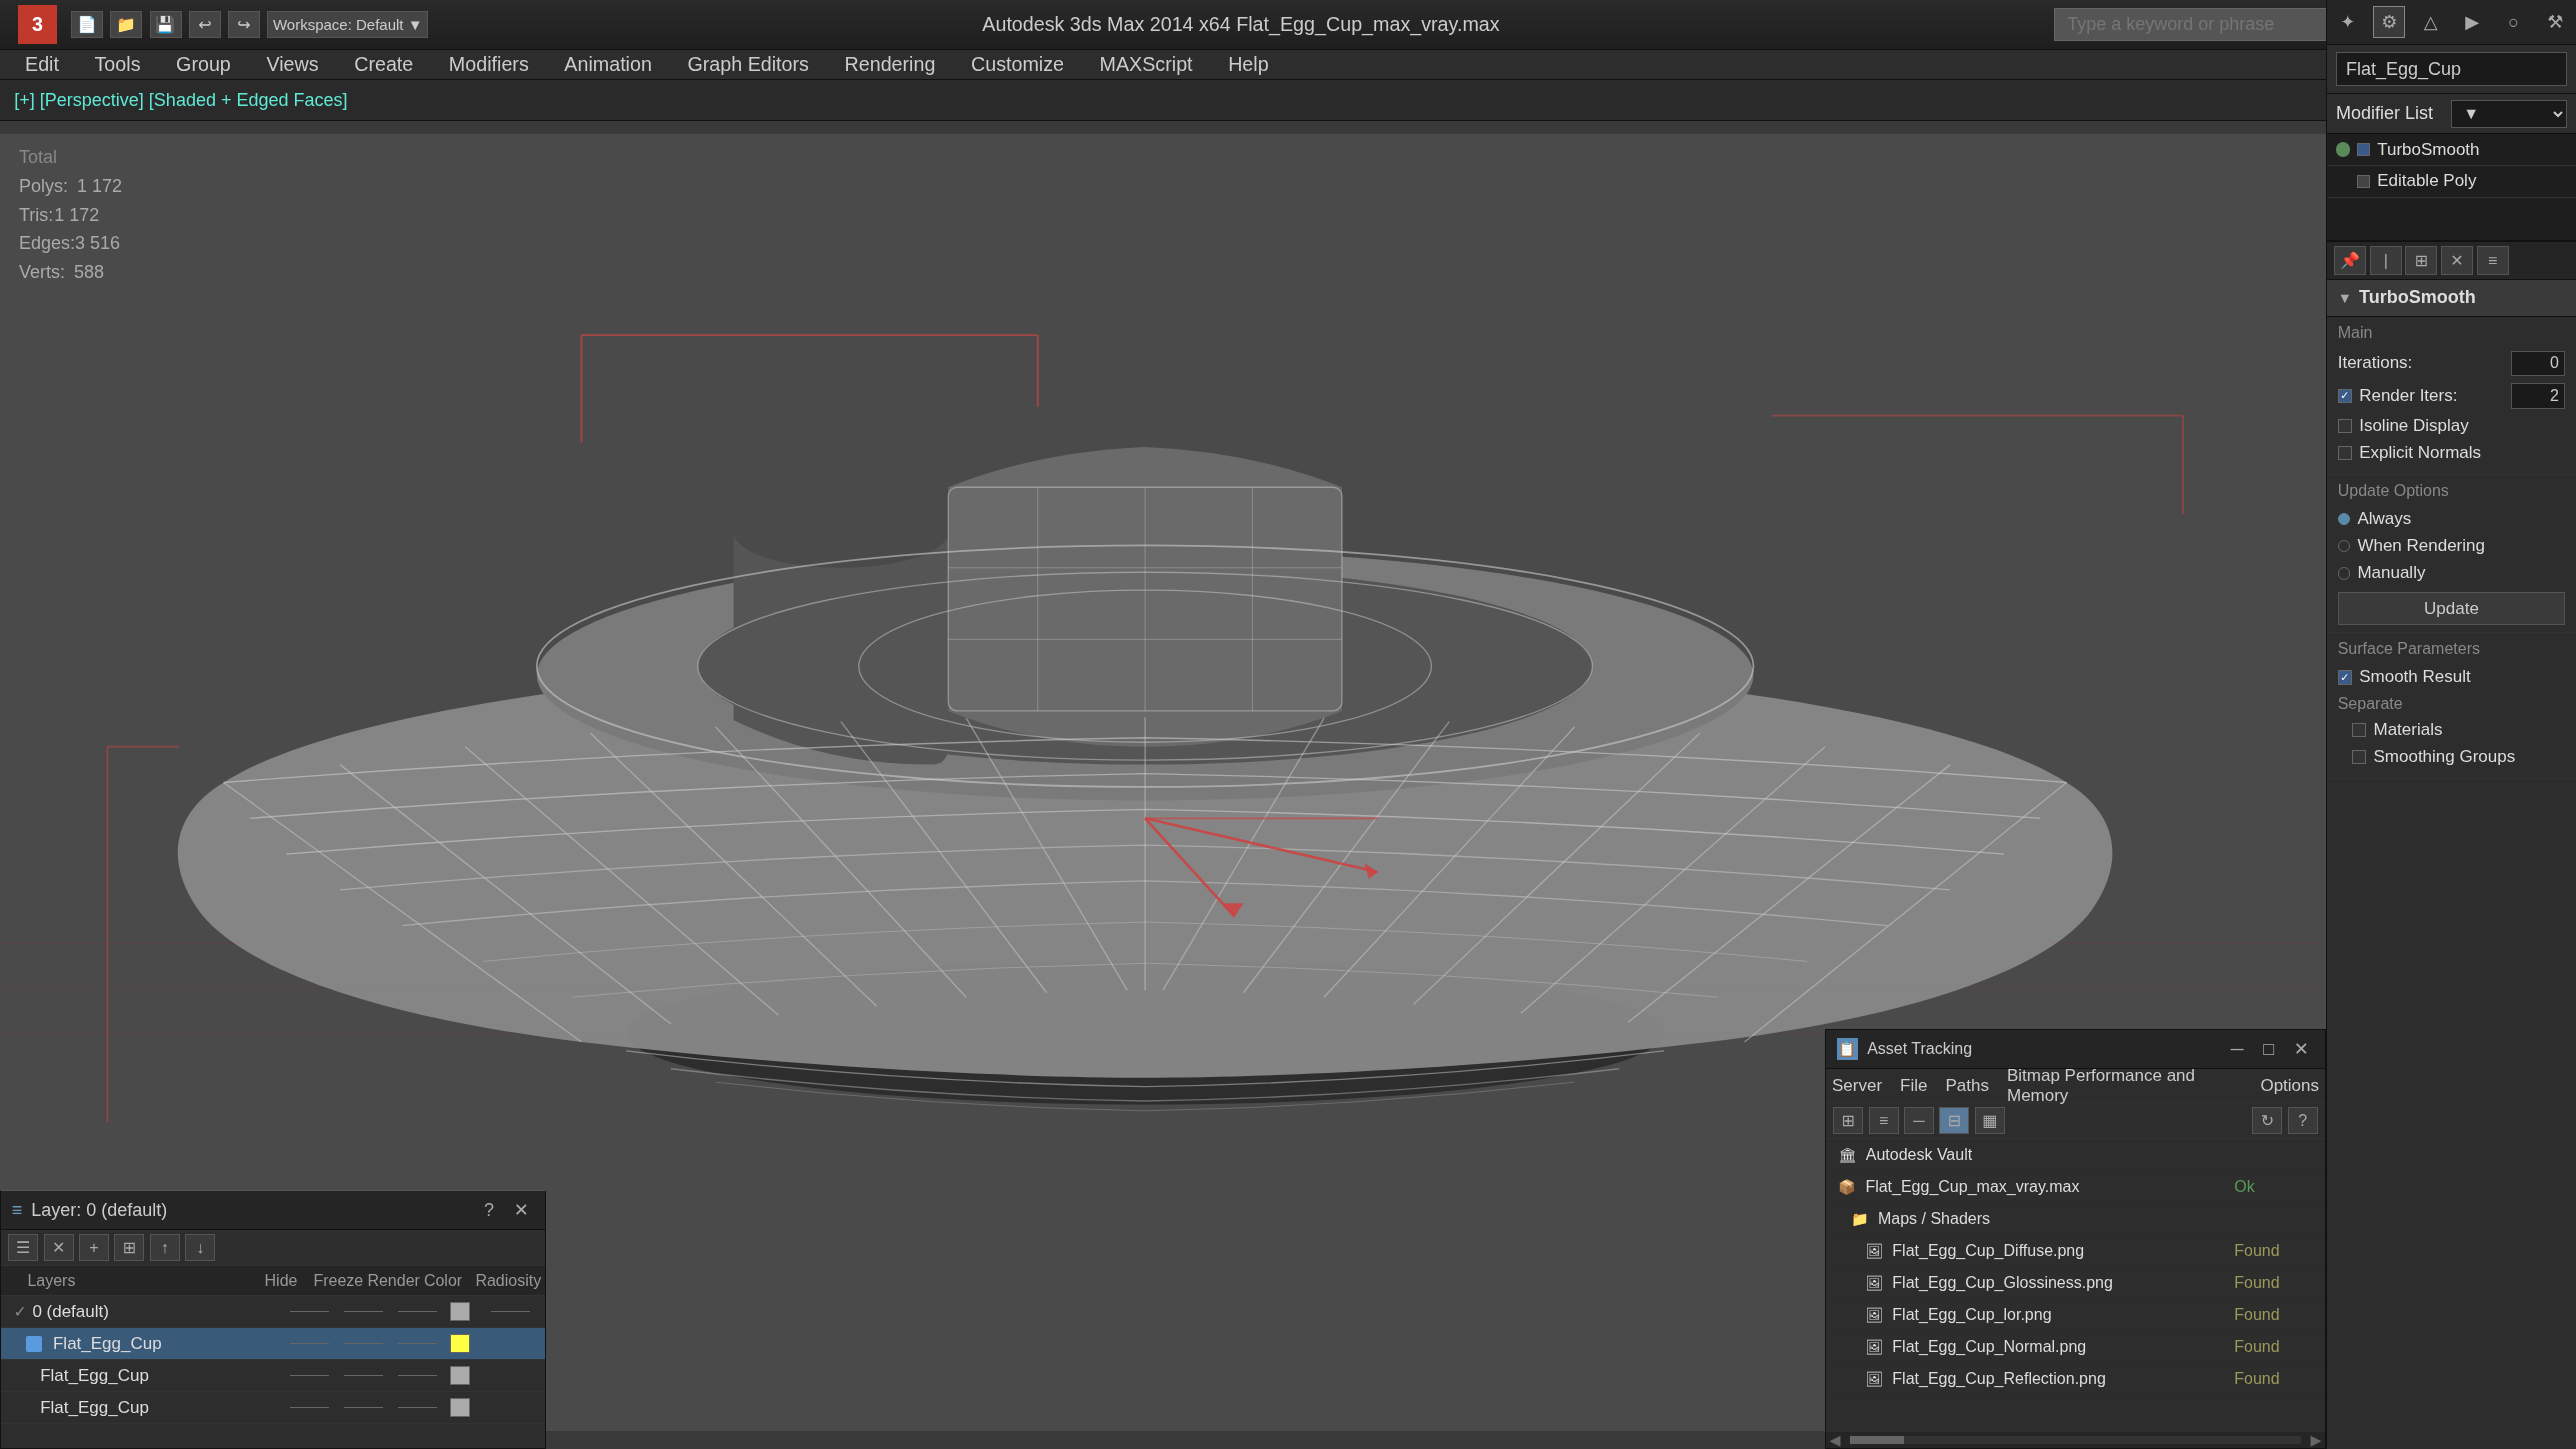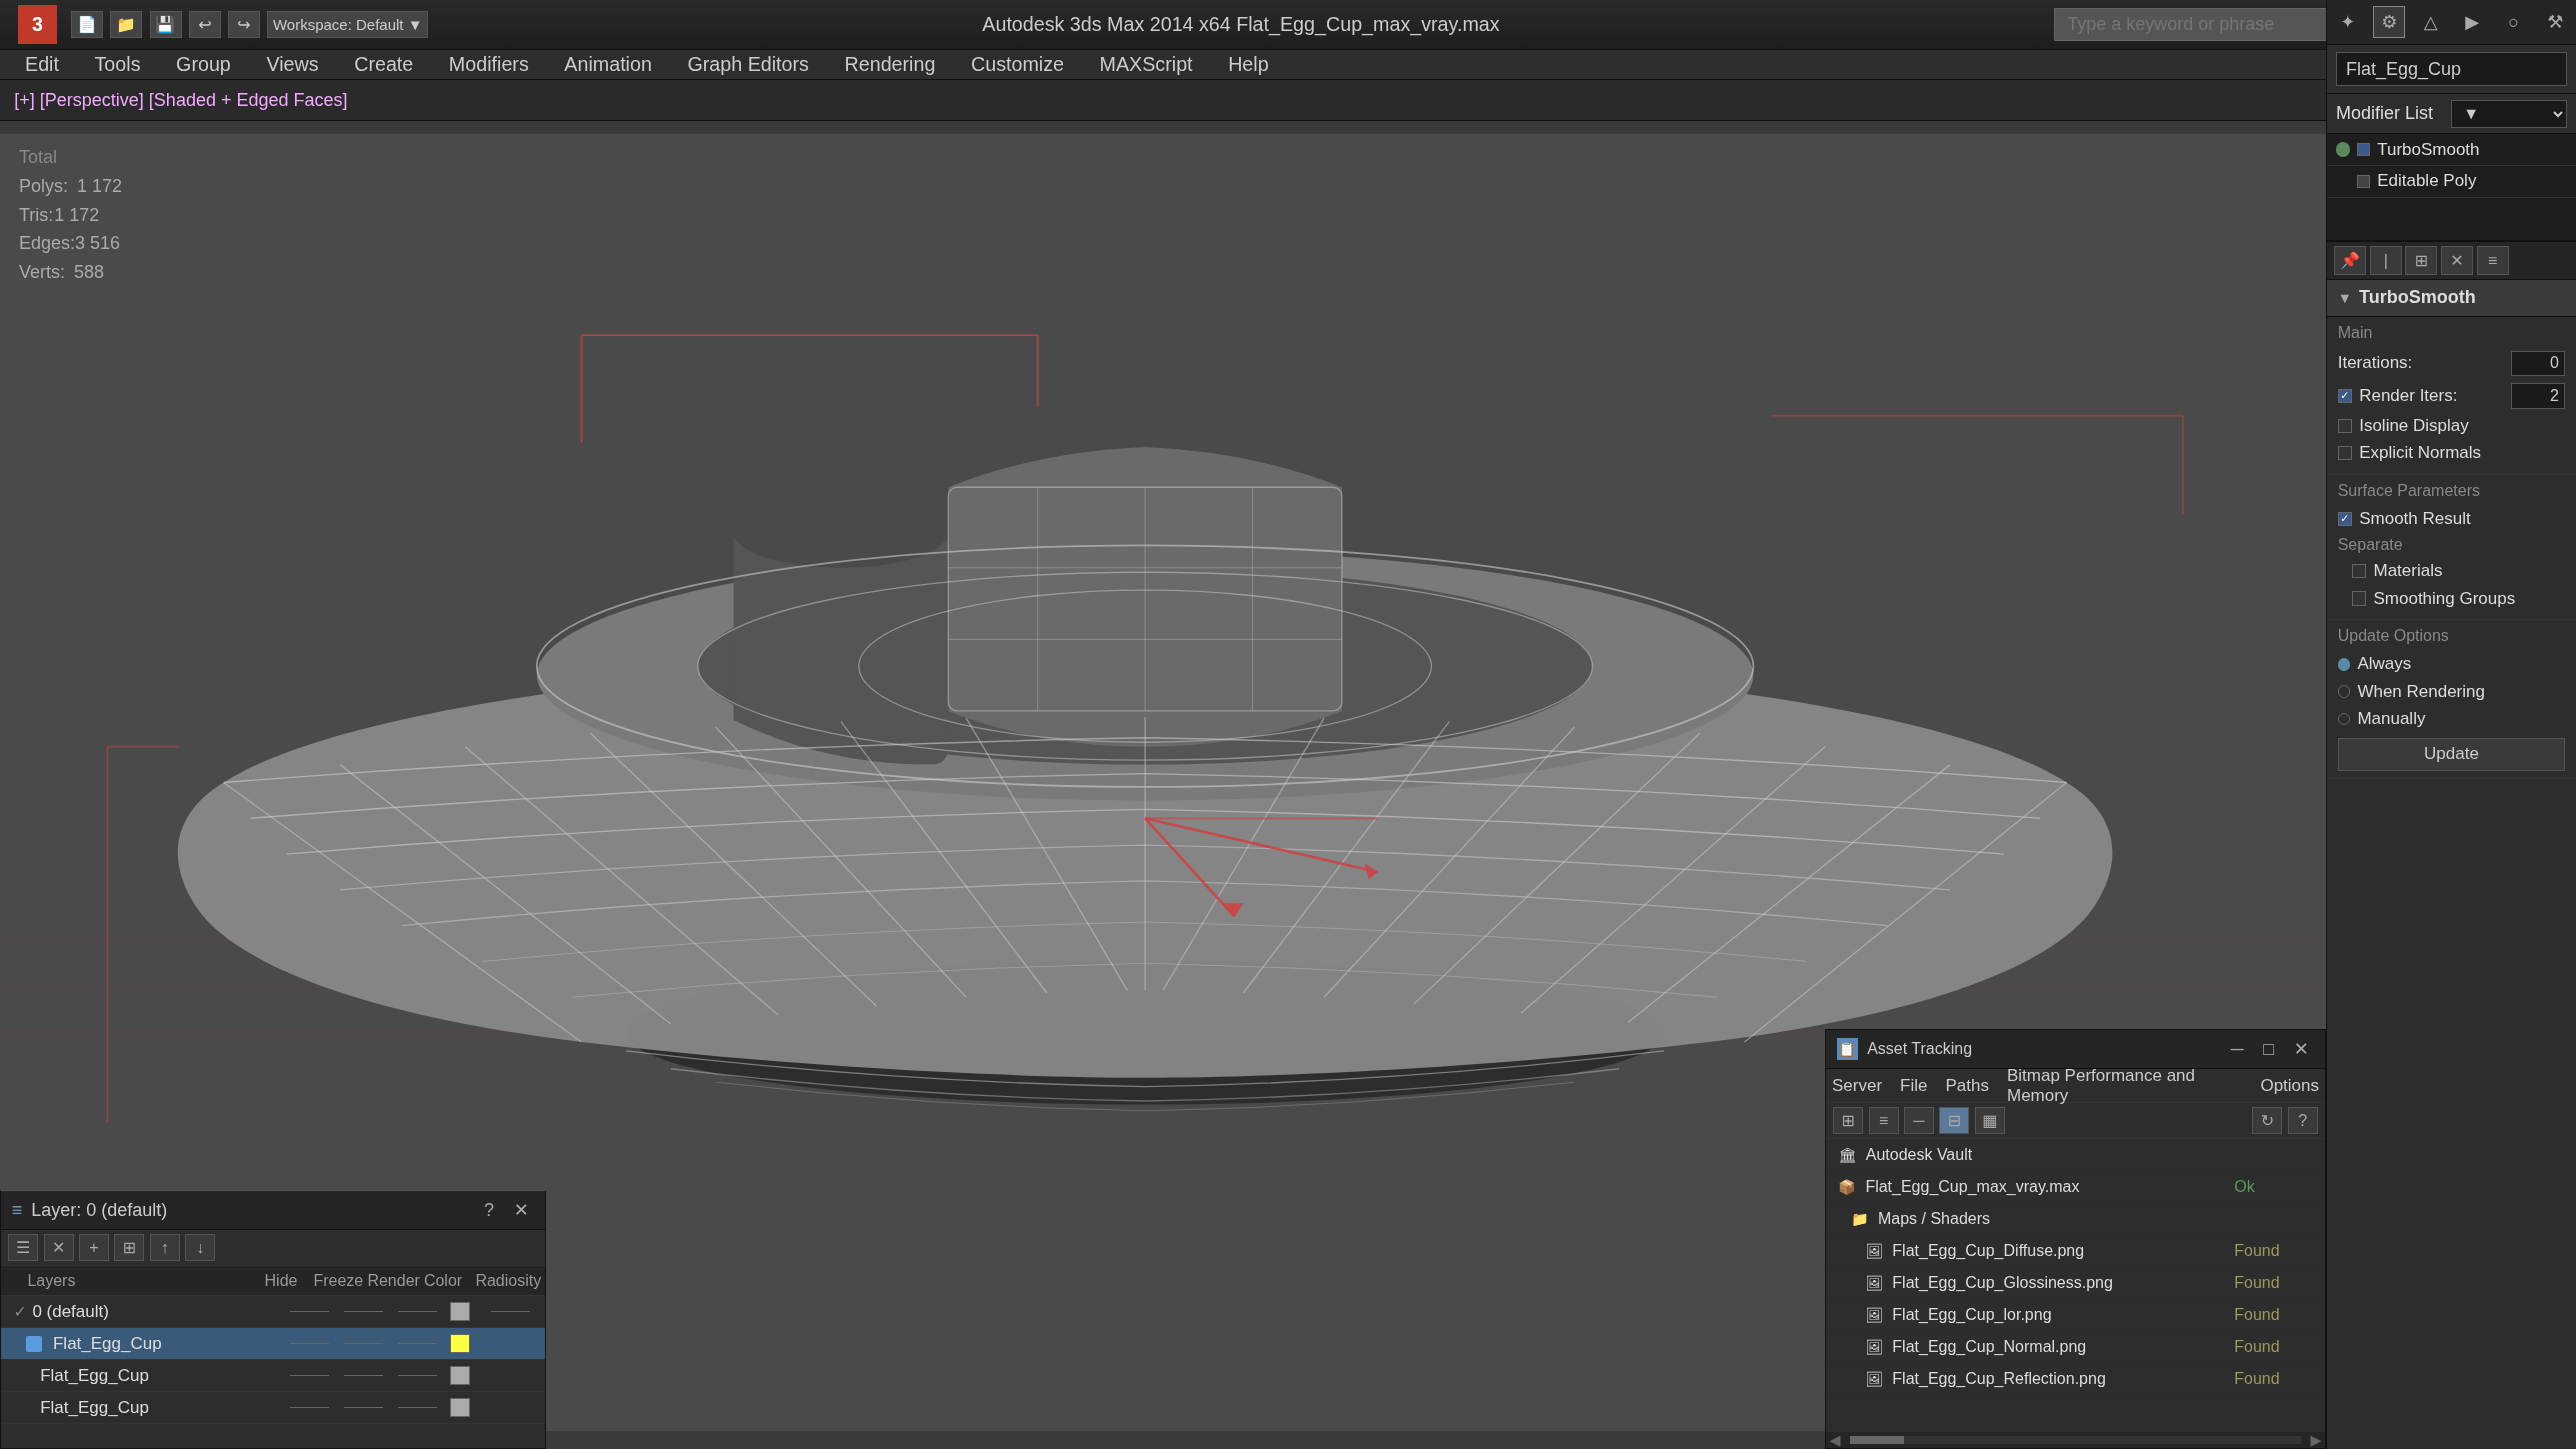--- a/index.html
+++ b/index.html
@@ -110,21 +110,21 @@
       height: 41px;
       background: #2a2a2a;
       display: flex;
       align-items: center;
       padding: 0 14.3px;
       border-bottom: 0.9px solid #111;
       gap: 9px;
     }
     #viewport-label {
       font-size: 18px;
-      color: #f0abfc;
+      color: #5eead4;
     }
 
     
     #main-viewport {
       position: absolute;
       top: 134px;
       left: 0;
       width: 2326px;
       height: 1297px;
       background: #4a4a4a;
@@ -807,51 +807,51 @@
         <div class="ts-checkbox"></div>
         <span>Isoline Display</span>
       </div>
       <div class="ts-checkbox-row">
         <div class="ts-checkbox"></div>
         <span>Explicit Normals</span>
       </div>
     </div>
 
     <div class="ts-section">
+      <div class="ts-section-title">Update Options</div>
+      <div class="ts-radio-row">
+        <div class="ts-radio checked"></div>
+        <span>Always</span>
+      </div>
+      <div class="ts-radio-row">
+        <div class="ts-radio"></div>
+        <span>When Rendering</span>
+      </div>
+      <div class="ts-radio-row">
+        <div class="ts-radio"></div>
+        <span>Manually</span>
+      </div>
+      <div class="ts-update-btn">Update</div>
+    </div>
+
+    <div class="ts-section">
       <div class="ts-section-title">Surface Parameters</div>
       <div class="ts-checkbox-row">
         <div class="ts-checkbox checked"></div>
         <span>Smooth Result</span>
       </div>
       <div style="font-size:16px; color:#888; padding: 3.6px 0;">Separate</div>
       <div class="ts-checkbox-row" style="padding-left:14.3px;">
         <div class="ts-checkbox"></div>
         <span>Materials</span>
       </div>
       <div class="ts-checkbox-row" style="padding-left:14.3px;">
         <div class="ts-checkbox"></div>
         <span>Smoothing Groups</span>
       </div>
-    </div>
-
-    <div class="ts-section">
-      <div class="ts-section-title">Update Options</div>
-      <div class="ts-radio-row">
-        <div class="ts-radio checked"></div>
-        <span>Always</span>
-      </div>
-      <div class="ts-radio-row">
-        <div class="ts-radio"></div>
-        <span>When Rendering</span>
-      </div>
-      <div class="ts-radio-row">
-        <div class="ts-radio"></div>
-        <span>Manually</span>
-      </div>
-      <div class="ts-update-btn">Update</div>
     </div>
   </div>
 </div>
 
 <div id="layers-panel">
   <div id="layers-title-bar">
     <span id="layers-title-icon">≡</span>
     <span id="layers-title">Layer: 0 (default)</span>
     <span class="layers-win-btn">?</span>
     <span class="layers-win-btn">✕</span>

